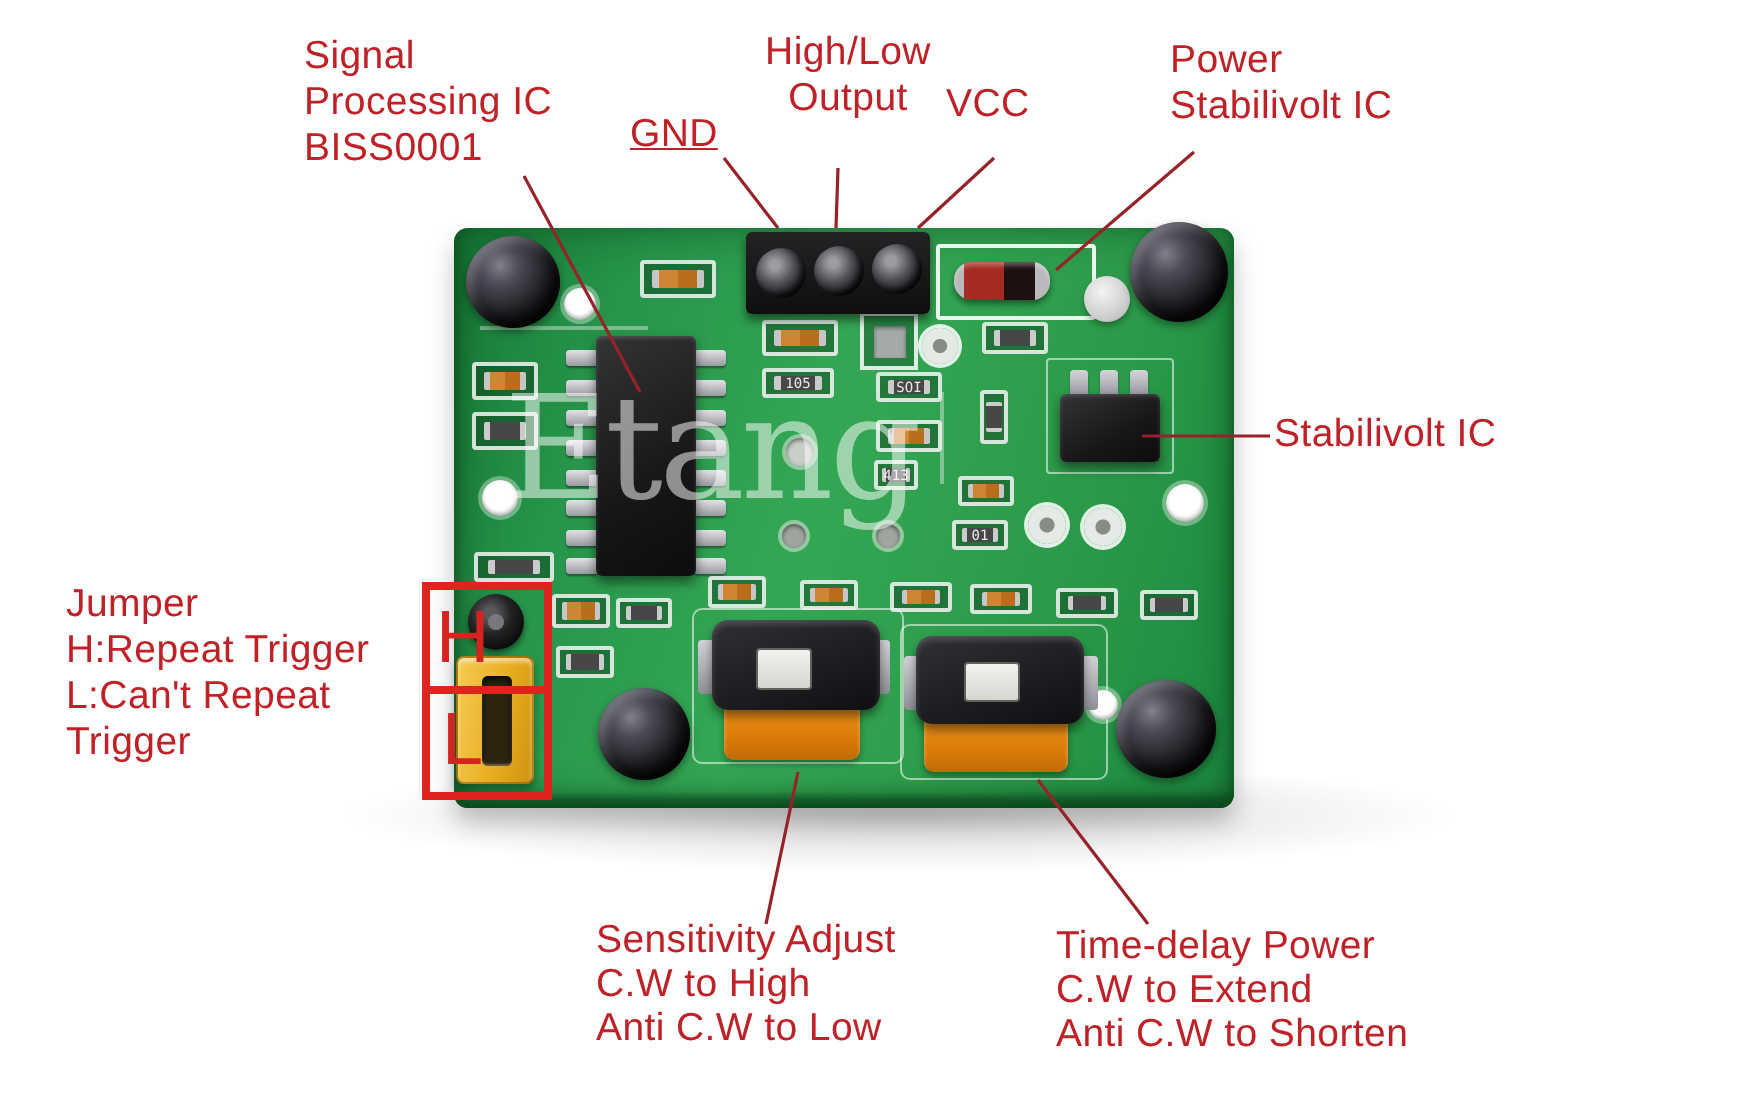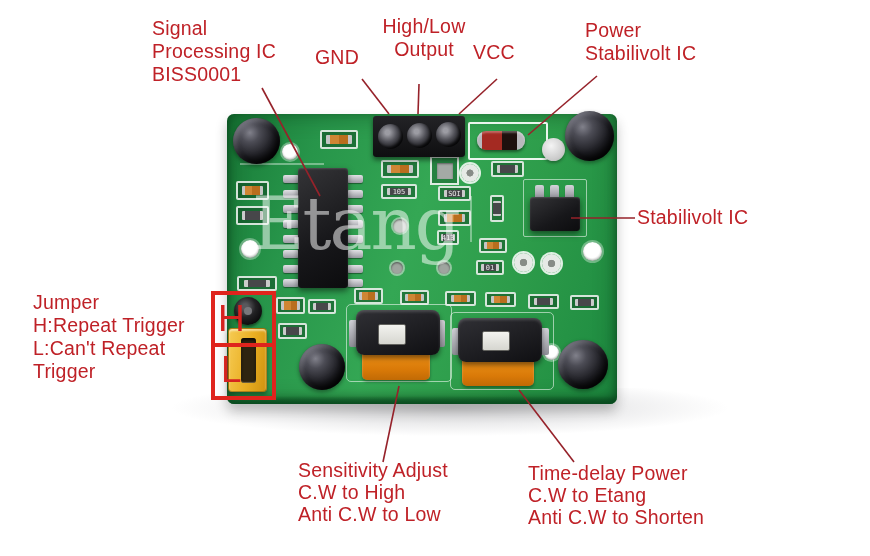--- a/index.html
+++ b/index.html
@@ -358,21 +358,21 @@
     <line x1="399" y1="386" x2="383" y2="462" stroke="#96222a" stroke-width="1.6"></line>
     <line x1="519" y1="390" x2="574" y2="462" stroke="#96222a" stroke-width="1.6"></line>
   </svg>
 
   <div class="lbl" style="left:152px;top:17px;">
     <div>Signal</div>
     <div>Processing IC</div>
     <div>BISS0001</div>
   </div>
 
-  <div class="lbl" style="left:315px;top:46px;">GND</div>
+  <div class="lbl" style="left:315px;top:56px;text-decoration:underline;">GND</div>
 
   <div class="lbl" style="left:379px;top:15px;width:90px;text-align:center;">
     <div>High/Low</div>
     <div>Output</div>
   </div>
 
   <div class="lbl" style="left:473px;top:41px;">VCC</div>
 
   <div class="lbl" style="left:585px;top:19px;">
     <div>Power</div>
@@ -389,17 +389,17 @@
   <div class="lbl" style="left:637px;top:206px;">Stabilivolt IC</div>
 
   <div class="lbl tight" style="left:298px;top:459px;">
     <div>Sensitivity Adjust</div>
     <div>C.W to High</div>
     <div>Anti C.W to Low</div>
   </div>
 
   <div class="lbl tight" style="left:528px;top:462px;">
     <div>Time-delay Power</div>
-    <div>C.W to Etang</div>
+    <div>C.W to Extend</div>
     <div>Anti C.W to Shorten</div>
   </div>
 
 </div>
 
 </body></html>

